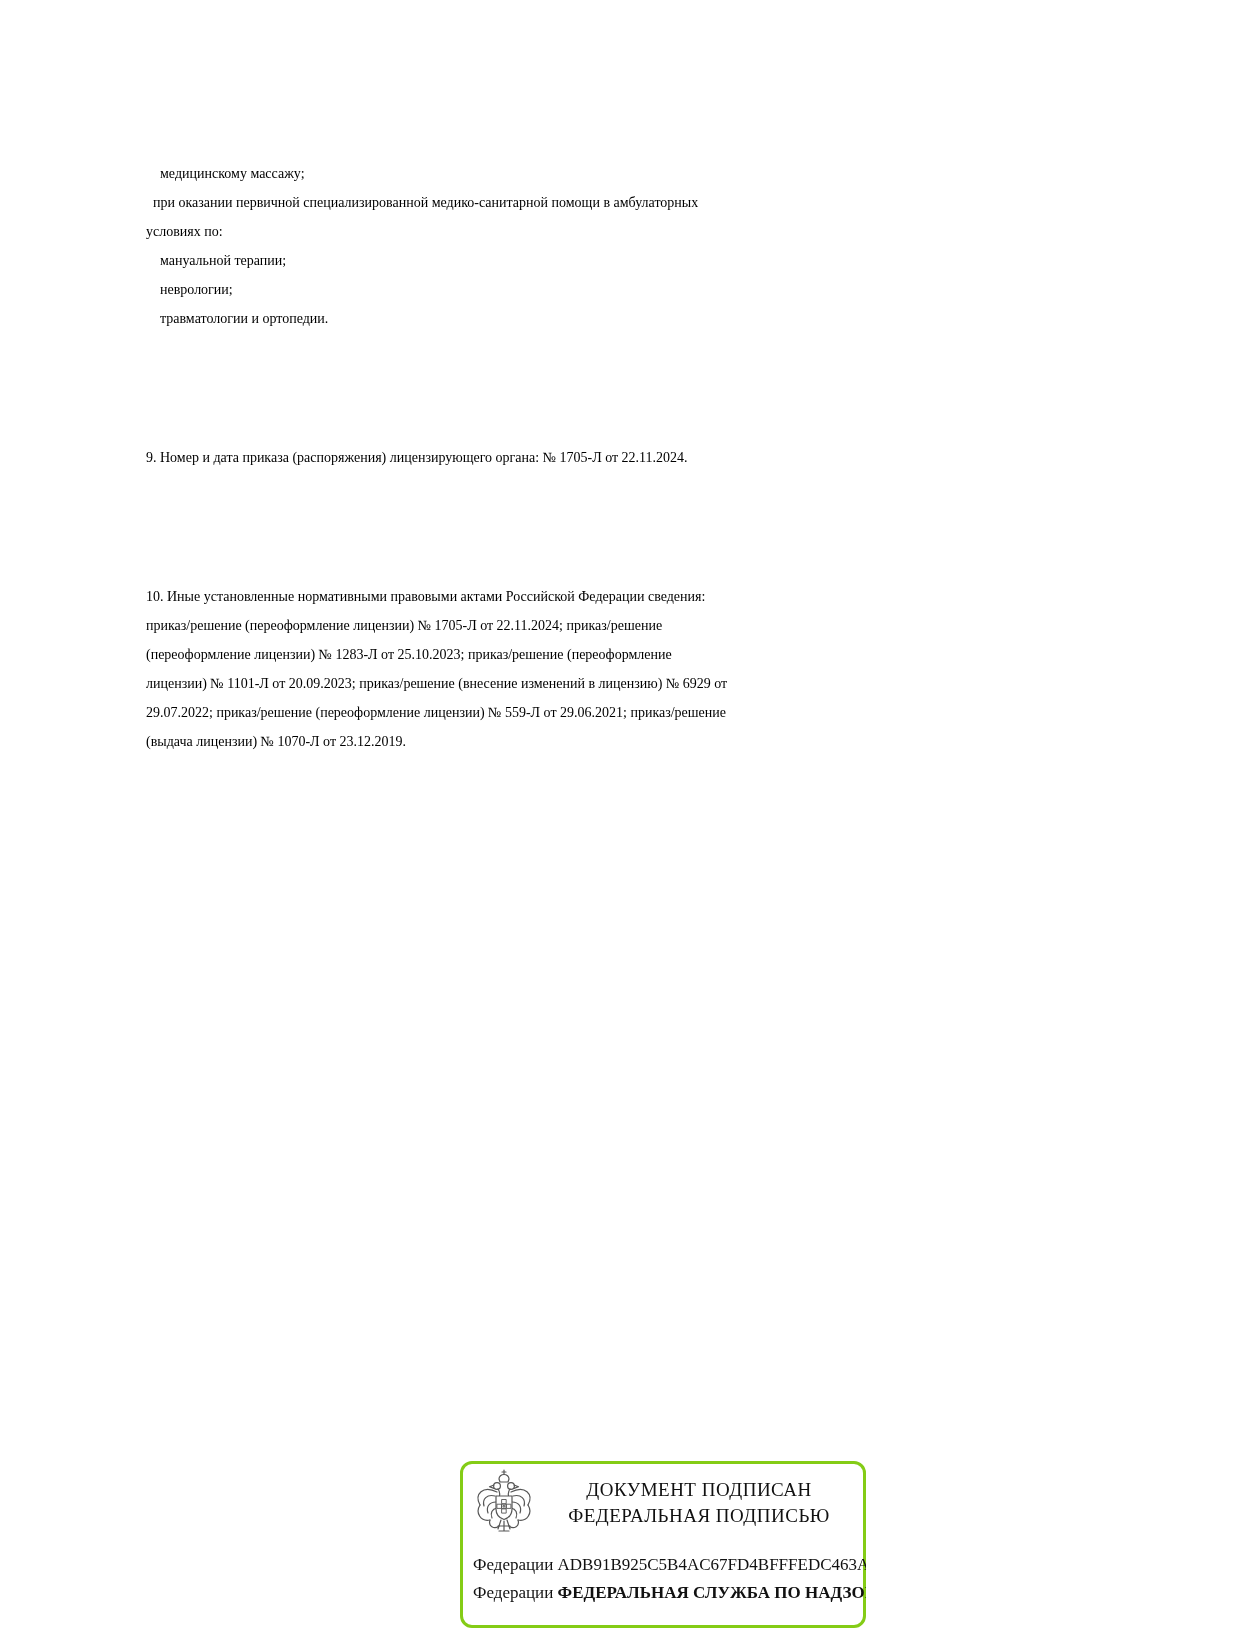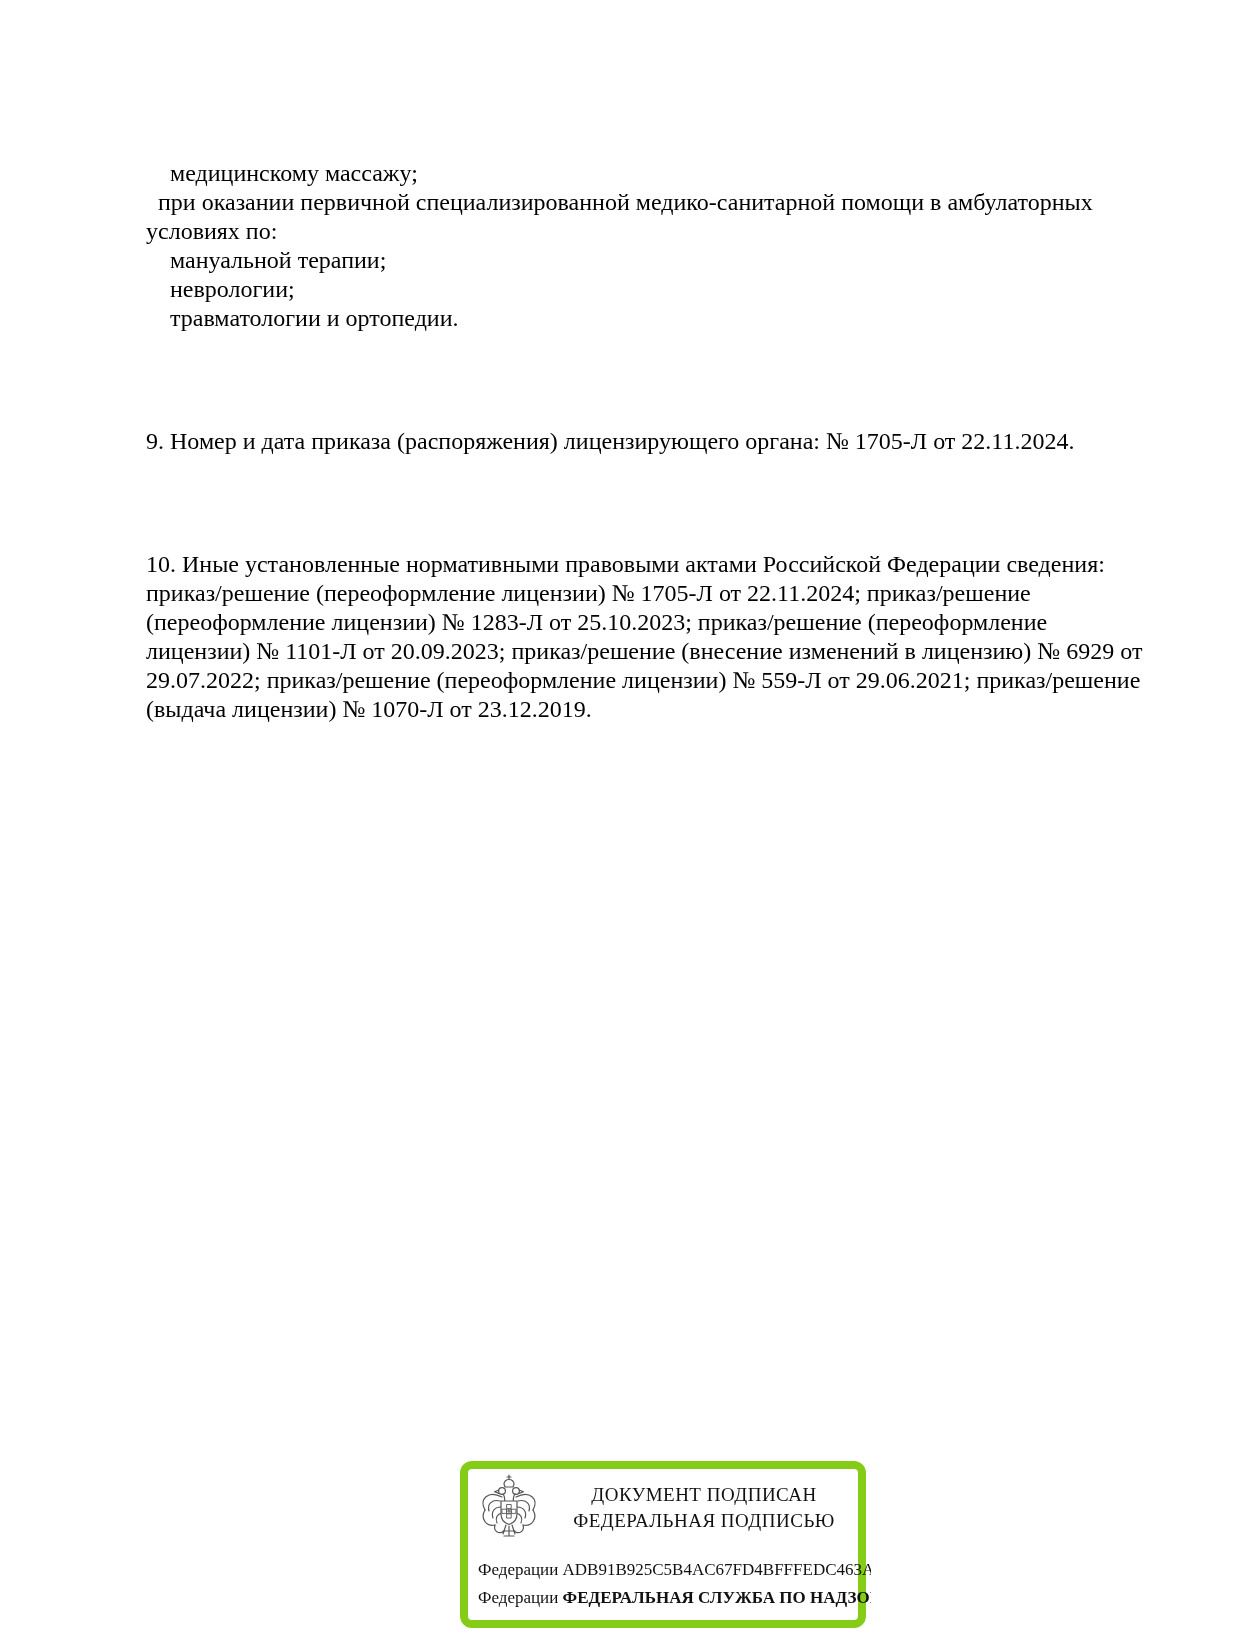--- a/index.html
+++ b/index.html
@@ -11,35 +11,35 @@
     background: #ffffff;
     color: #000000;
     font-family: "Liberation Serif", "DejaVu Serif", serif;
     overflow: hidden;
   }
   .content {
     position: absolute;
     left: 146px;
     top: 101px;
     width: 1060px;
-    font-size: 24px;
+    font-size: 14px;
     line-height: 29px;
     white-space: pre-wrap;
   }
   .para { margin: 0; }
-  .para + .para { margin-top: 36px; }
+  .para + .para { margin-top: 52px; }
 
   
   .stamp {
     position: absolute;
     left: 460px;
     top: 1461px;
     width: 406px;
     height: 167px;
-    border: 8px solid #84cc16;
+    border: 3px solid #84cc16;
     border-radius: 12px;
     background: #ffffff;
   }
   .stamp-emblem {
     position: absolute;
     left: 9px;
     top: 4px;
     width: 64px;
     height: 80px;
   }

